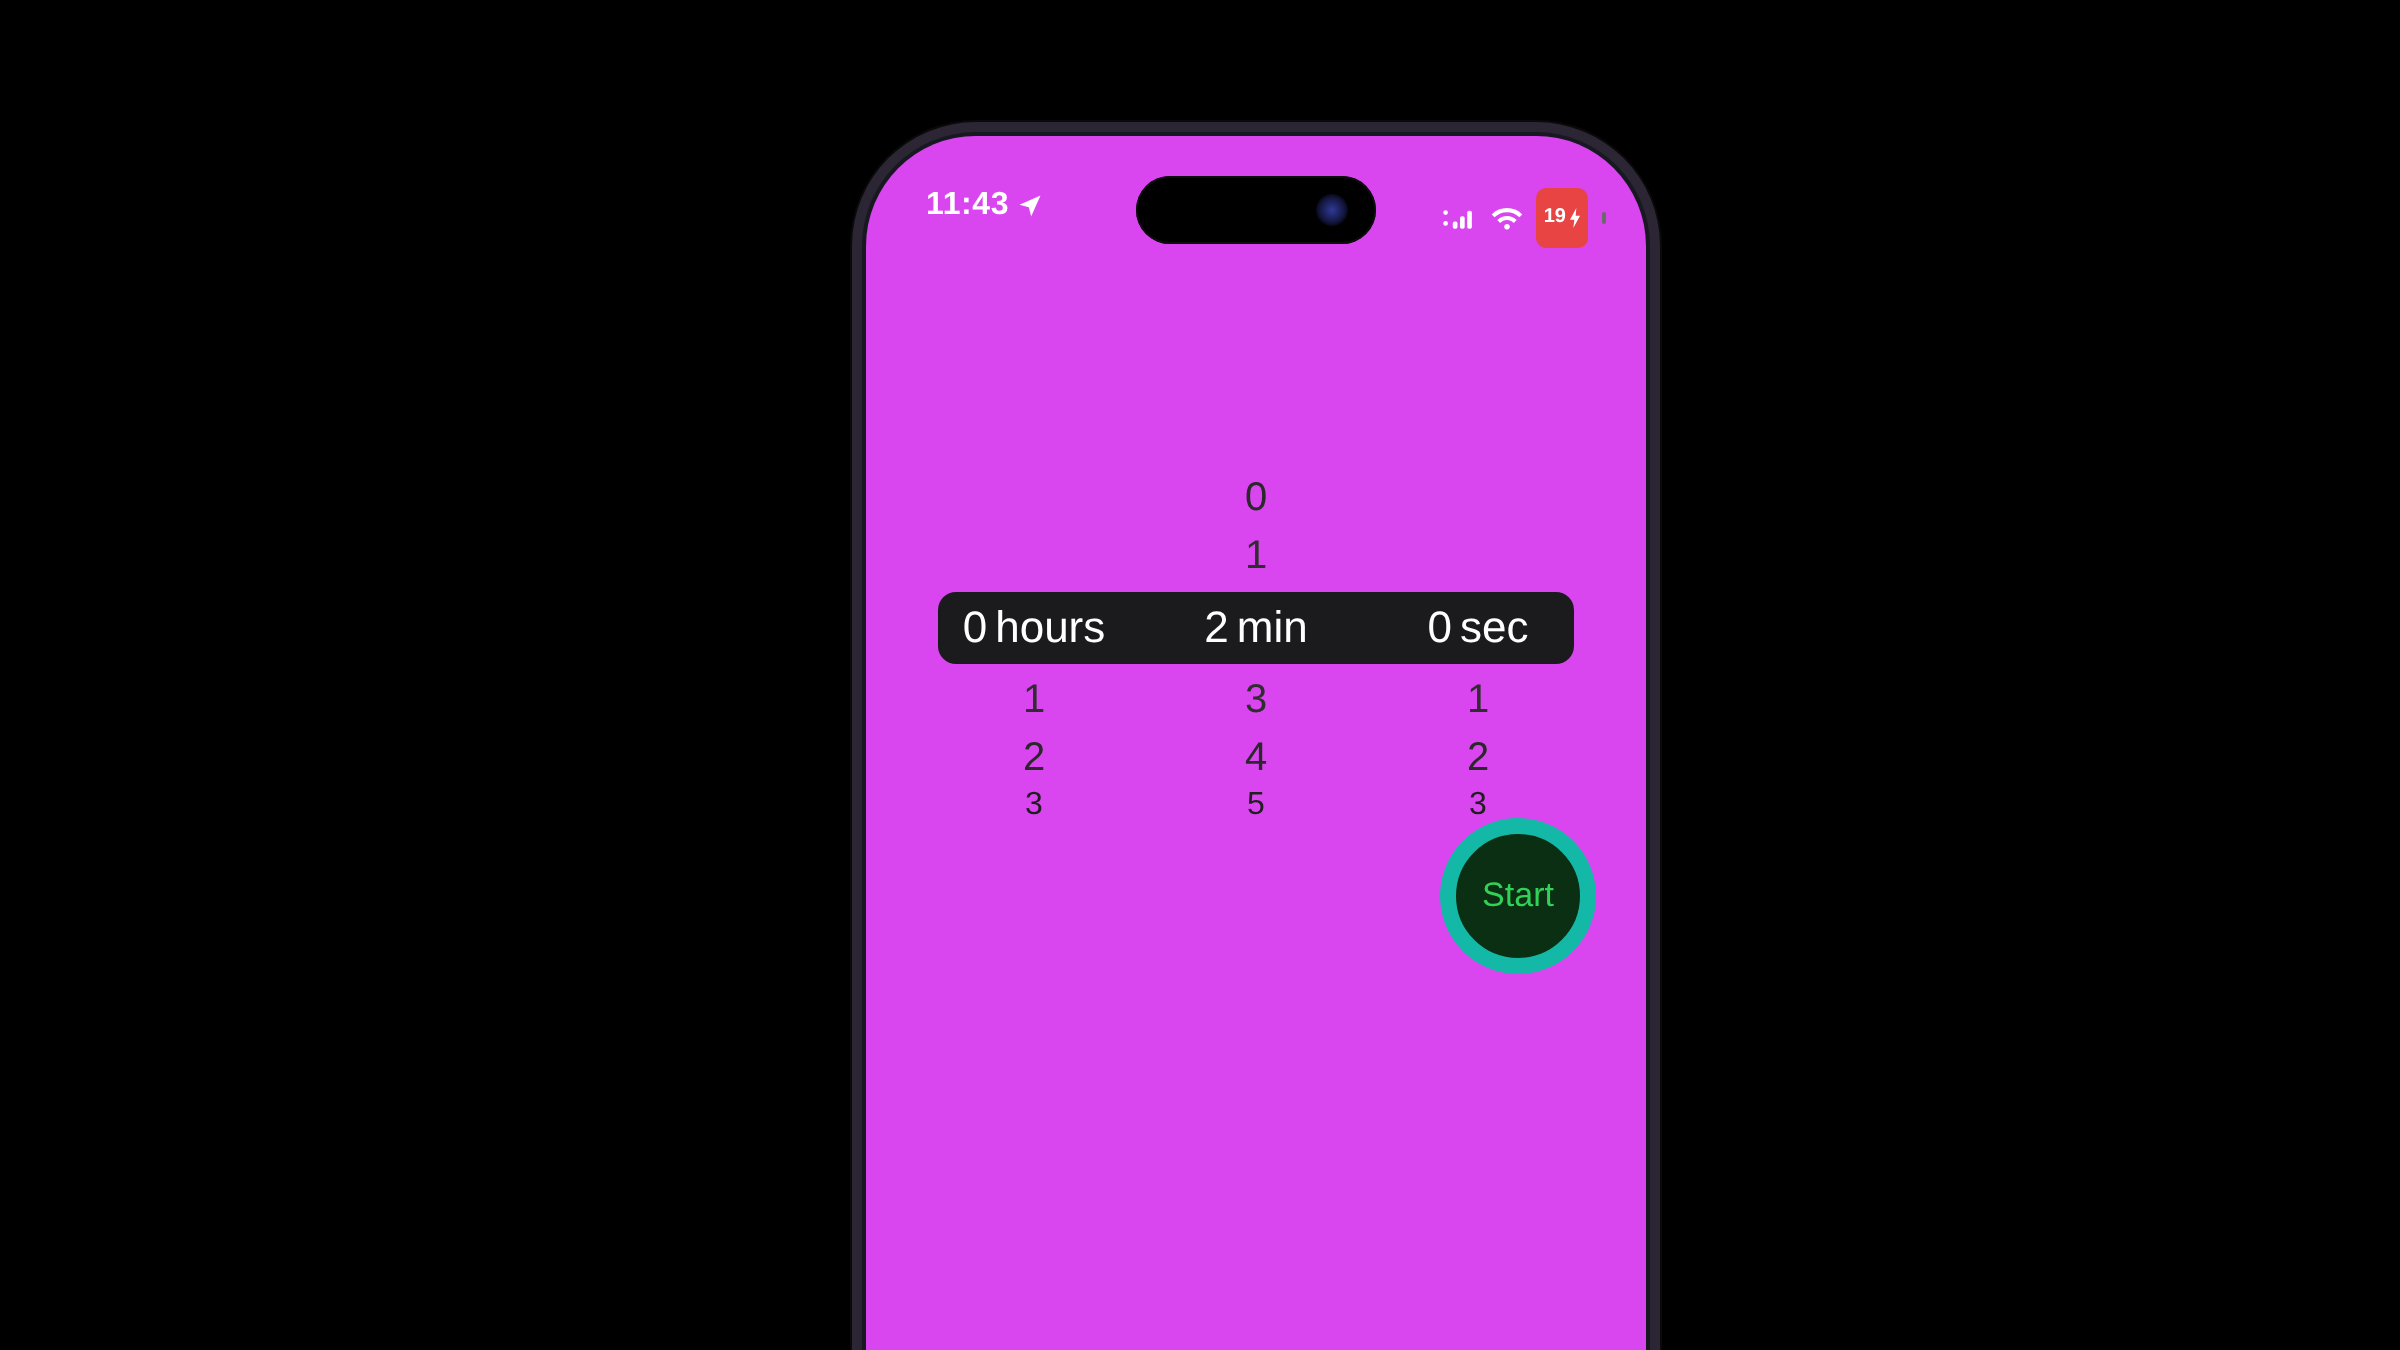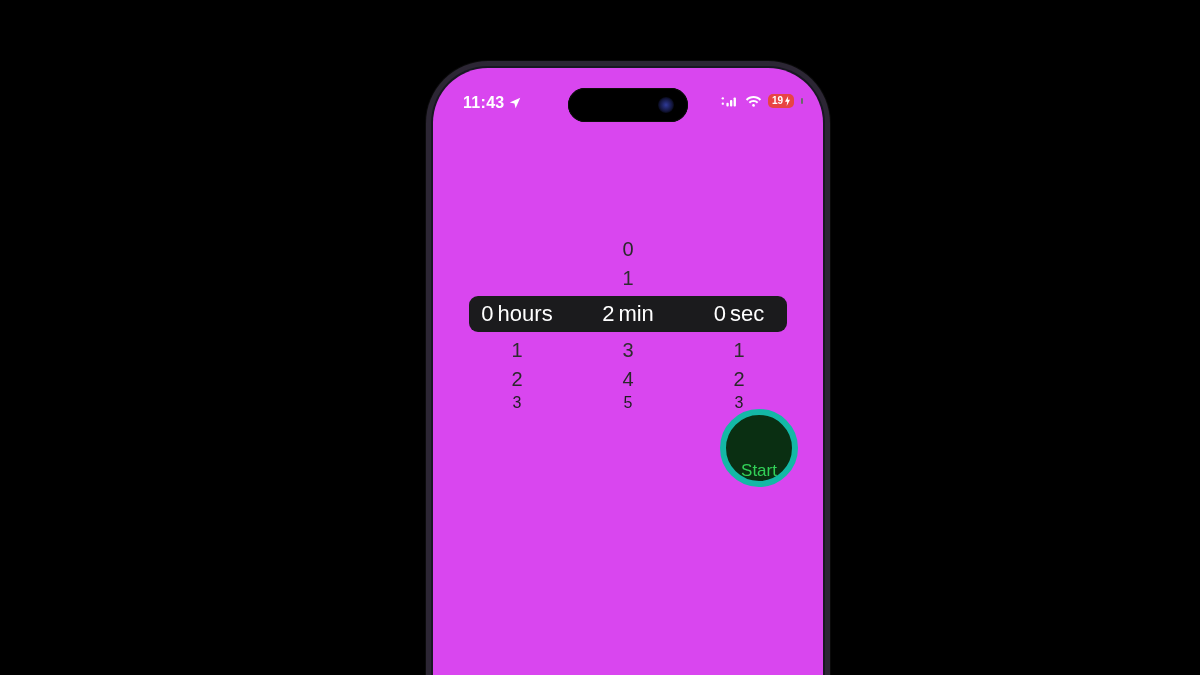--- a/index.html
+++ b/index.html
@@ -73,21 +73,21 @@
     right:14px;
     top:9px;
     width:16px;
     height:16px;
     border-radius:50%;
     background:radial-gradient(circle at 50% 50%, #2f3a99 0%, #13163d 55%, #000 80%);
   }
   .battery-pill{
     display:flex;
     align-items:center;
-    height:14px;
+    height:30px;
     border-radius:5px;
     background:#e84444;
     color:#fff;
     font-size:10px;
     font-weight:700;
     padding:0 3px 0 4px;
     line-height:14px;
   }
   .battery-cap{
     width:2px;height:6px;border-radius:1px;background:#6a6a6a;margin-left:1px;
@@ -192,22 +192,21 @@
     top:341px;
     background:#151515;
     color:#8a8a8e;
     border:1px solid #101010;
   }
   .btn-start{
     right:25px;
     top:341px;
     background:#0a2f12;
     color:#32d158;
-    border:6px solid #14b8a6;
-    align-items:flex-end;
+    border:8px solid #14b8a6;
   }
   .btn-start::before{
     content:"";
     position:absolute;
     inset:3px;
     border-radius:50%;
   }
   
   .settings-card{
     position:absolute;

